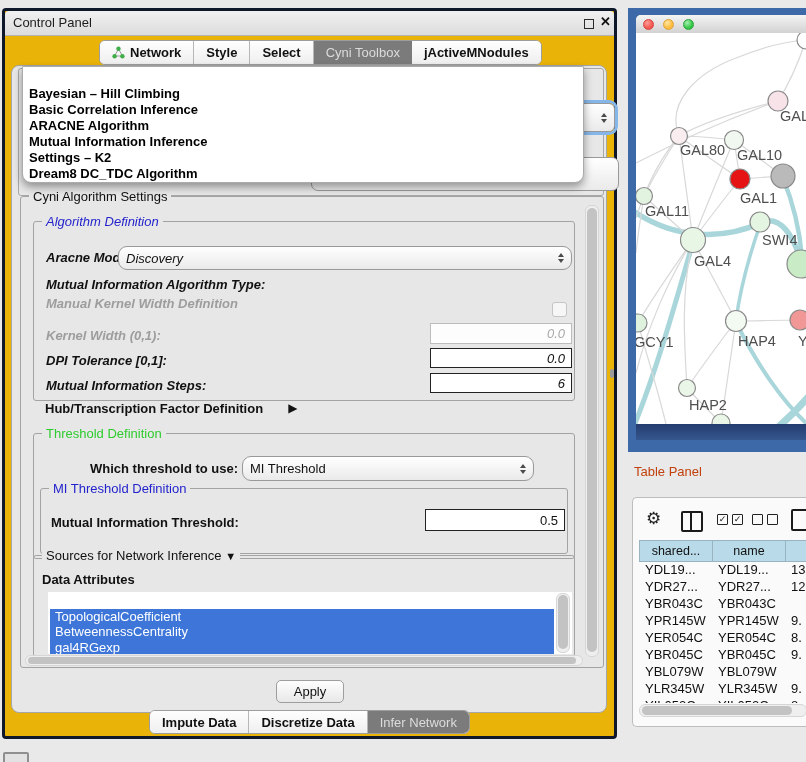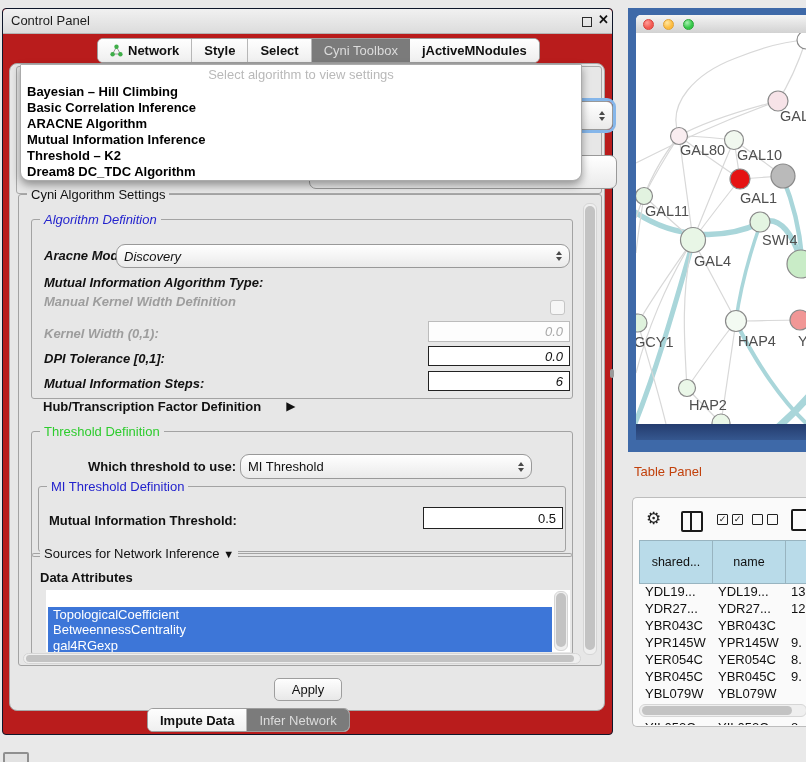--- a/index.html
+++ b/index.html
@@ -1,21 +1,21 @@
 <!DOCTYPE html>
 <html><head>
 <meta charset="utf-8">
 <style>
   html,body{margin:0;padding:0;}
   body{width:806px;height:762px;position:relative;background:#e9e9e9;
        font-family:"Liberation Sans",sans-serif;overflow:hidden;-webkit-font-smoothing:antialiased;}
   .abs{position:absolute;}
   
-  #control-window{left:2px;top:8px;width:609px;height:725px;background:#b91c1c;
-    border:1px solid #0f172a;border-radius:4px;}
+  #control-window{left:2px;top:8px;width:609px;height:725px;background:#eab308;
+    border:3px solid #0f172a;border-radius:4px;}
   #cp-titlebar{left:0;top:0;right:0;height:24px;background:linear-gradient(#f1f1f1,#dcdcdc);
     border-bottom:1px solid #b4b4b4;border-radius:4px 4px 0 0;}
   #cp-title{left:8px;top:4px;font-size:13px;color:#1c1c1c;}
   #float-btn{left:579px;top:8px;width:8px;height:8px;border:1.5px solid #2b2b2b;background:transparent;}
   #close-btn{left:595px;top:3px;font-size:13px;font-weight:700;color:#111;cursor:default;}
   
   .seg{display:flex;border:1px solid #9d9d9d;border-radius:6px;overflow:hidden;background:#fff;}
   .seg span{display:flex;align-items:center;gap:5px;background:linear-gradient(#fefefe,#efefef);
     padding:3px 12px;font-size:13px;font-weight:700;color:#111;border-right:1px solid #b7b7b7;white-space:nowrap;}
   .seg span:last-child{border-right:none;}
@@ -89,21 +89,21 @@
   #cols-icon{left:48px;top:13px;width:18px;height:17px;border:2px solid #1a1a1a;border-radius:2px;}
   #cols-icon:before{content:"";position:absolute;left:7px;top:0;bottom:0;width:2px;background:#1a1a1a;}
   .cb-pair{display:flex;gap:4px;}
   #checked-pair{left:84px;top:16px;}
   #unchecked-pair{left:119px;top:16px;}
   .cb{width:9px;height:9px;border:1.5px solid #222;border-radius:1px;font-size:9px;line-height:8px;color:#111;text-align:center;}
   #doc-icon{left:158px;top:11px;width:22px;height:18px;border:2px solid #1a1a1a;border-radius:2px;}
   #yeast-table{left:6px;top:42px;width:220px;}
   .th-row{display:flex;}
   .th{background:#b9dbe9;border:1px solid #98b4c0;border-right:none;font-size:12.5px;color:#111;
-      text-align:center;padding:14px 0;box-sizing:border-box;}
+      text-align:center;padding:3px 0;box-sizing:border-box;}
   .th:last-child{border-right:1px solid #98b4c0;}
   #rows-clip{position:relative;height:141px;overflow:hidden;}
   .td-row{display:flex;height:17px;}
   .td{font-size:13px;color:#111;padding-left:6px;box-sizing:border-box;white-space:nowrap;overflow:hidden;}
   #table-hscroll{left:6px;top:206px;width:166px;height:11px;}
 </style>
 </head>
 <body>
 
 <div id="control-window" class="abs">
@@ -138,26 +138,25 @@
       <div id="combo-frag1" class="abs combo">
         <span class="spin">
             <i class="up"></i>
             <i class="dn"></i>
           </span>
       </div>
       <div id="combo-frag2" class="abs combo"></div>
     </div>
 
     <div id="algo-popup" class="abs">
-      <div id="algo-prompt" class="abs">Select algorithm to view settings</div>
       <div class="algo-opt abs" style="top:19px">Bayesian – Hill Climbing</div>
       <div class="algo-opt abs" style="top:35px">Basic Correlation Inference</div>
       <div class="algo-opt bold abs" style="top:51px">ARACNE Algorithm</div>
       <div class="algo-opt abs" style="top:67px">Mutual Information Inference</div>
-      <div class="algo-opt abs" style="top:83px">Threshold – K2</div>
+      <div class="algo-opt abs" style="top:83px">Settings – K2</div>
       <div class="algo-opt abs" style="top:99px">Dream8 DC_TDC Algorithm</div>
     </div>
 
     <div id="cyni-group" class="abs groupbox">
       <span class="grouptitle">Cyni Algorithm Settings</span>
 
       <div id="alg-def" class="abs groupbox">
         <span class="grouptitle t-blue">Algorithm Definition</span>
         <span class="lbl abs" style="left:12px;top:28px">Aracne Mode:</span>
         <div class="combo abs" style="left:84px;top:24px;width:438px;height:22px">
@@ -222,20 +221,21 @@
       <div class="htrack abs" style="left:4px;top:458px;width:556px;height:9px">
         <span class="hthumb" style="left:2px;width:548px"></span>
       </div>
     </div>
 
     <button id="apply-btn" class="abs">Apply</button>
   </div>
 
   <div id="bottom-tabs" class="abs seg">
     <span>Impute Data</span>
+    <span>Discretize Data</span>
     <span class="sel">Infer Network</span>
   </div>
 </div>
 
 <div id="divider-handle" class="abs"></div>
 <div id="corner-btn" class="abs"></div>
 
 <div id="net-frame" class="abs">
   <div id="net-shadow" class="abs"></div>
   <div id="mac-window" class="abs">

